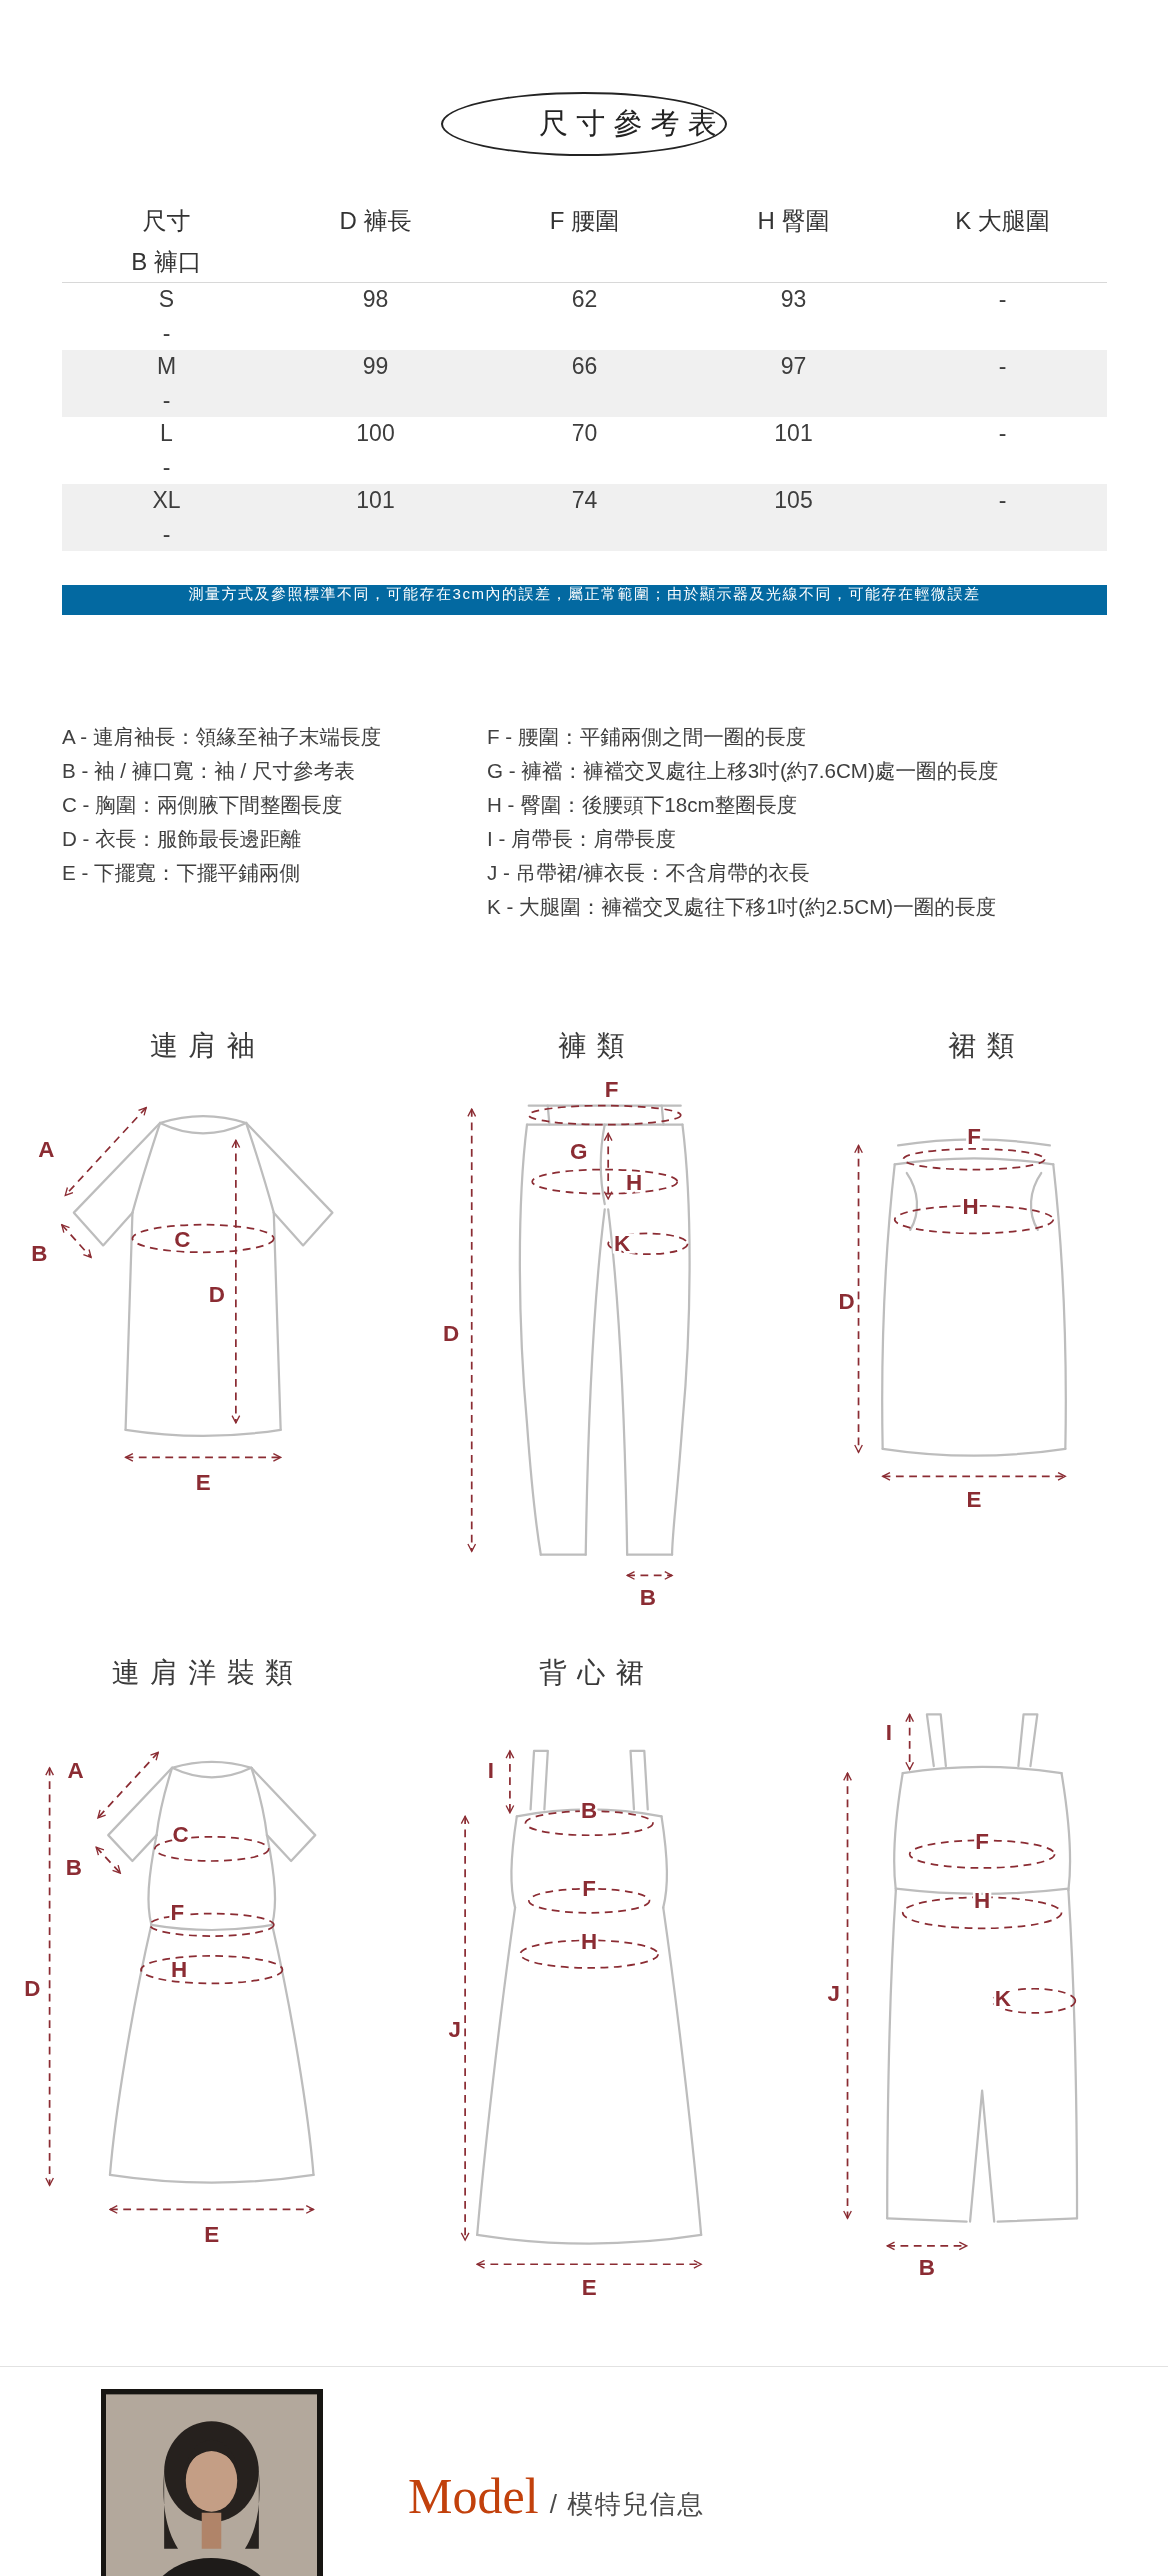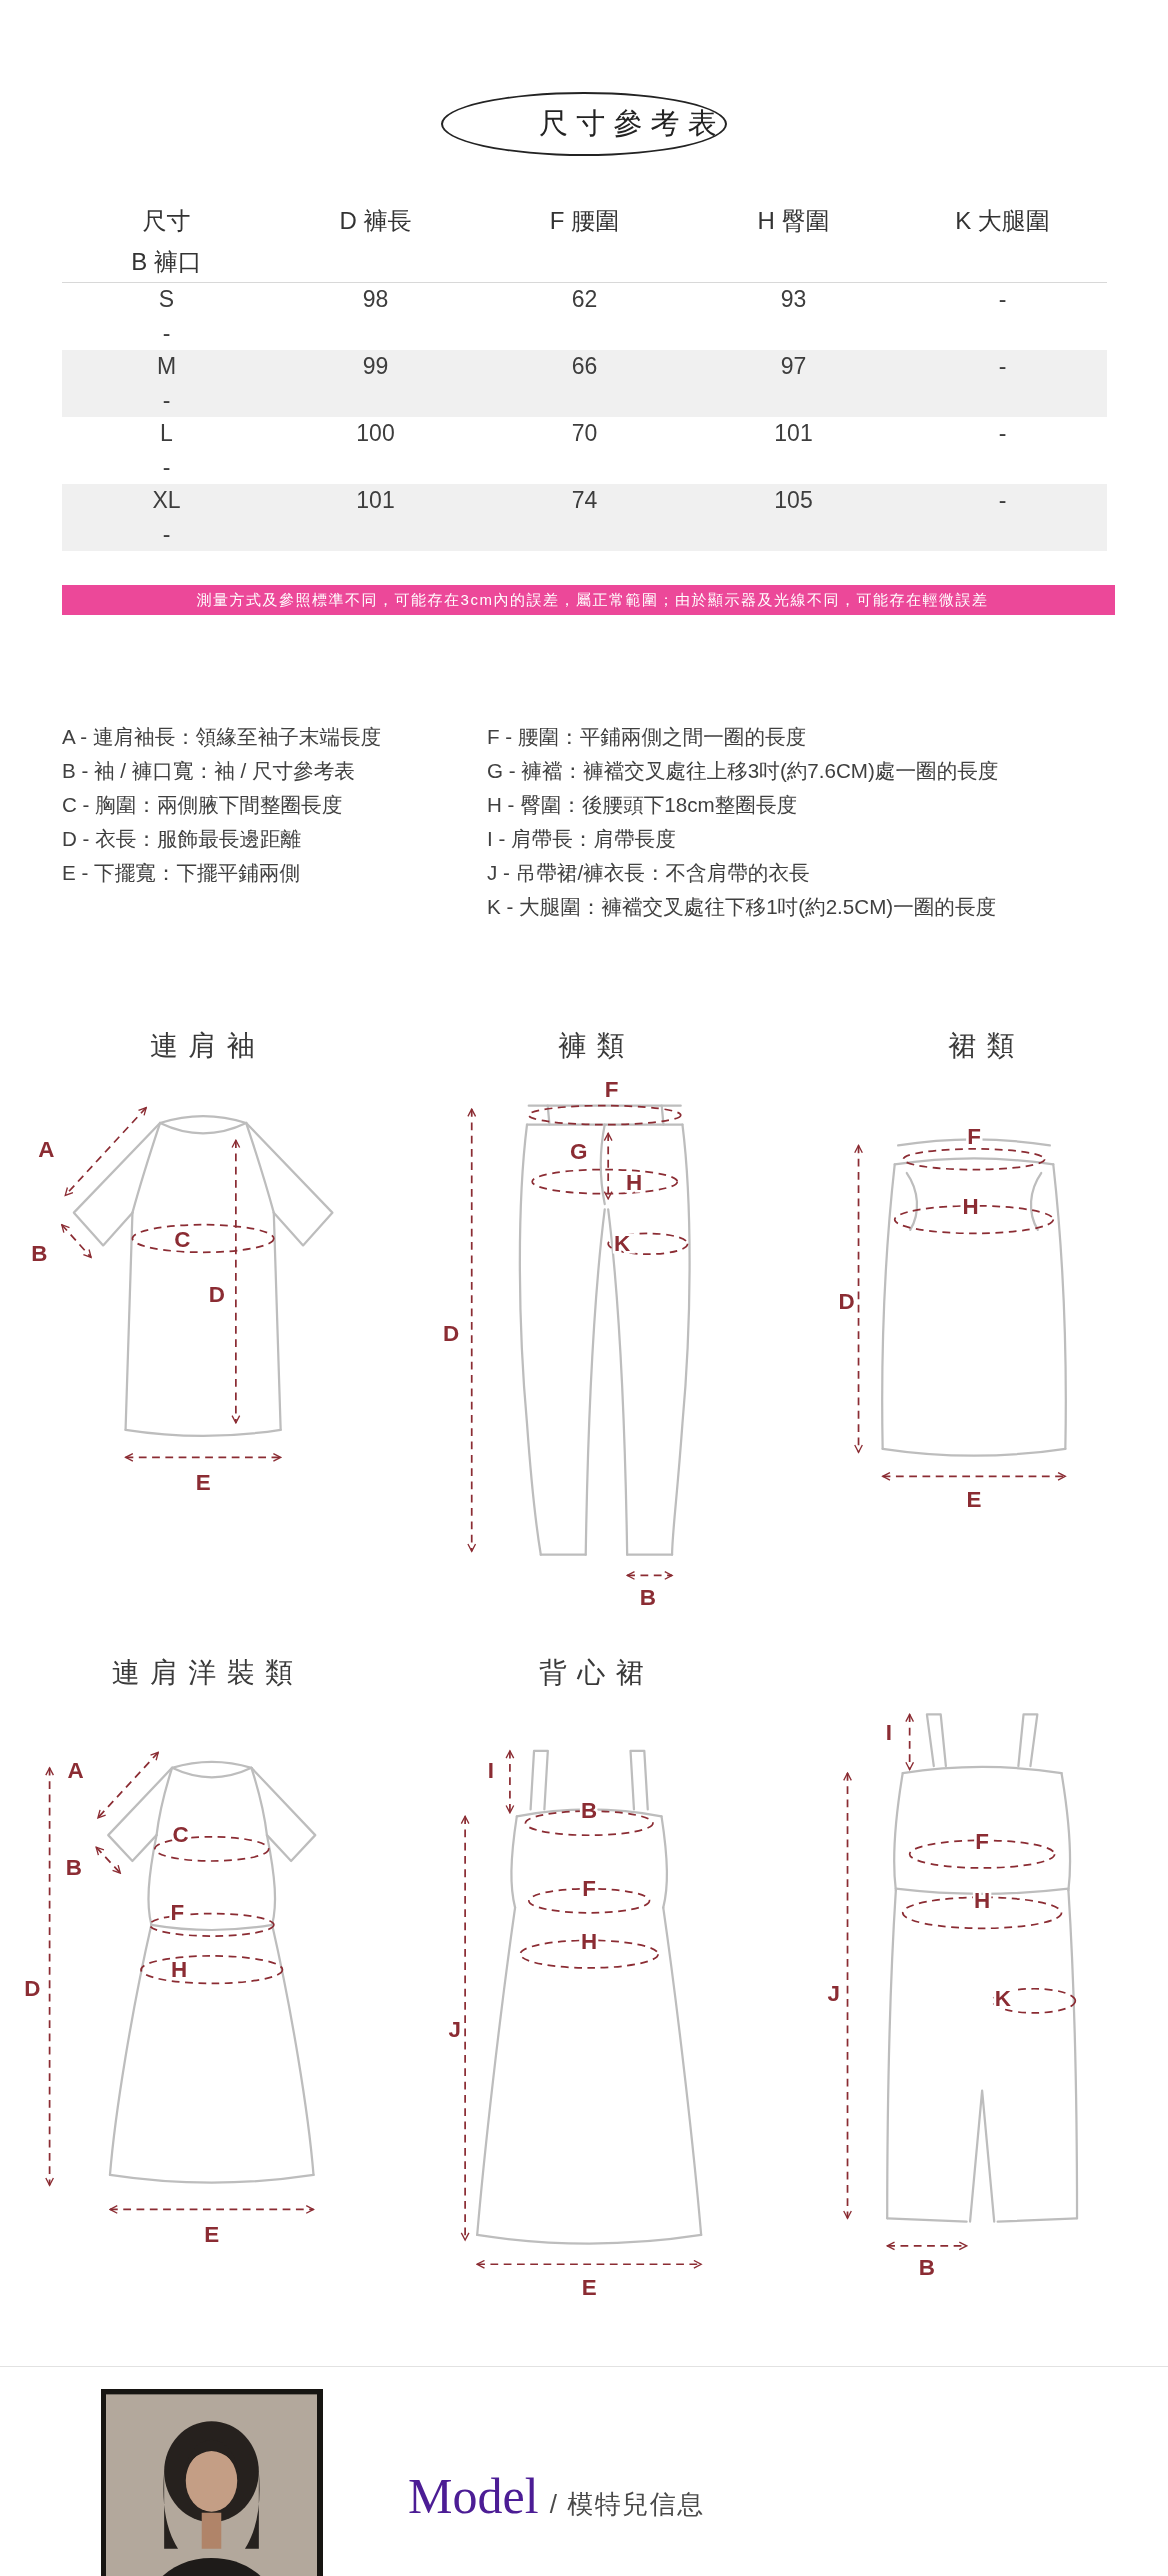--- a/index.html
+++ b/index.html
@@ -15,22 +15,22 @@
   }
   .badge span{font-size:29px;letter-spacing:8.2px;color:#232323;font-weight:500;padding-left:8.2px;}
   
   .size-table{position:absolute;top:200px;left:62px;width:1045px;}
   .thead,.trow{display:grid;grid-template-columns:repeat(5,1fr);text-align:center;align-items:center;}
   .thead{height:82px;border-bottom:1px solid #d8d8d8;font-size:24px;font-weight:500;color:#333333;}
   .trow{height:67px;font-size:23px;color:#3d3d3d;}
   .trow.alt{background:#f0f0f0;}
   
   .notice{
-    position:absolute;top:585px;left:62px;width:1045px;height:30px;background:#ec4899;
-    display:flex;align-items:center;justify-content:center;padding-left:8px;
+    position:absolute;top:585px;left:62px;width:1045px;height:30px;background:#0369a1;
+    display:flex;align-items:flex-start;justify-content:center;
   }
   .notice span{color:#ffffff;font-size:15px;letter-spacing:1.5px;}
   
   .legend{position:absolute;top:720px;left:62px;width:1045px;font-size:20.6px;color:#404040;}
   .legend-col{position:absolute;top:0;white-space:nowrap;}
   .legend-col.left{left:0;}
   .legend-col.right{left:425px;}
   .legend-col div{height:34px;line-height:34px;}
   
   .dia-row{position:absolute;left:0;width:1168px;}
@@ -54,21 +54,21 @@
   
   .divider{position:absolute;left:0;width:1168px;height:0;border-top:1px solid #e2e2e2;}
   .div-top{top:2366px;}
   .model-section{position:absolute;top:2366px;left:0;width:1168px;height:310px;}
   .photo{
     position:absolute;left:101px;top:23px;width:222px;height:266px;
     background:#171512;padding:0;box-sizing:border-box;border:5.2px solid #171512;
   }
   .photo svg{display:block;}
   .model-heading{position:absolute;left:408px;top:101px;display:flex;align-items:baseline;gap:11.3px;}
-  .mh-main{font-family:"Liberation Serif","DejaVu Serif",serif;font-size:50px;color:#4c1d95;}
+  .mh-main{font-family:"Liberation Serif","DejaVu Serif",serif;font-size:50px;color:#c2410c;}
   .mh-sub{font-size:26px;color:#4a4a4a;letter-spacing:1.5px;}
 </style>
 </head>
 <body>
 
 <svg width="0" height="0" style="position:absolute" aria-hidden="true">
   <defs>
     <marker id="ar" viewBox="0 0 10 10" refX="8.5" refY="5" markerWidth="5.5" markerHeight="5.5" orient="auto-start-reverse">
       <path d="M0.8,1 L8.5,5 L0.8,9" fill="none" stroke="#8b2c33" stroke-width="1.4"></path>
     </marker>

